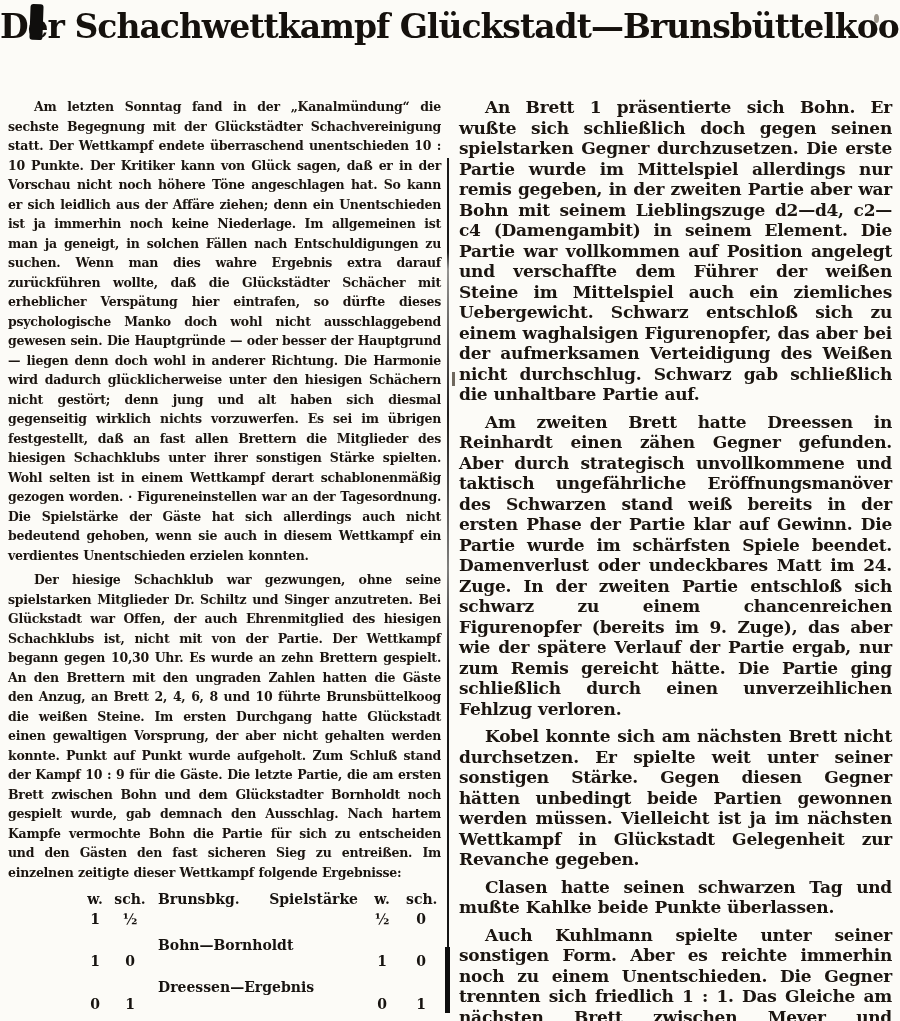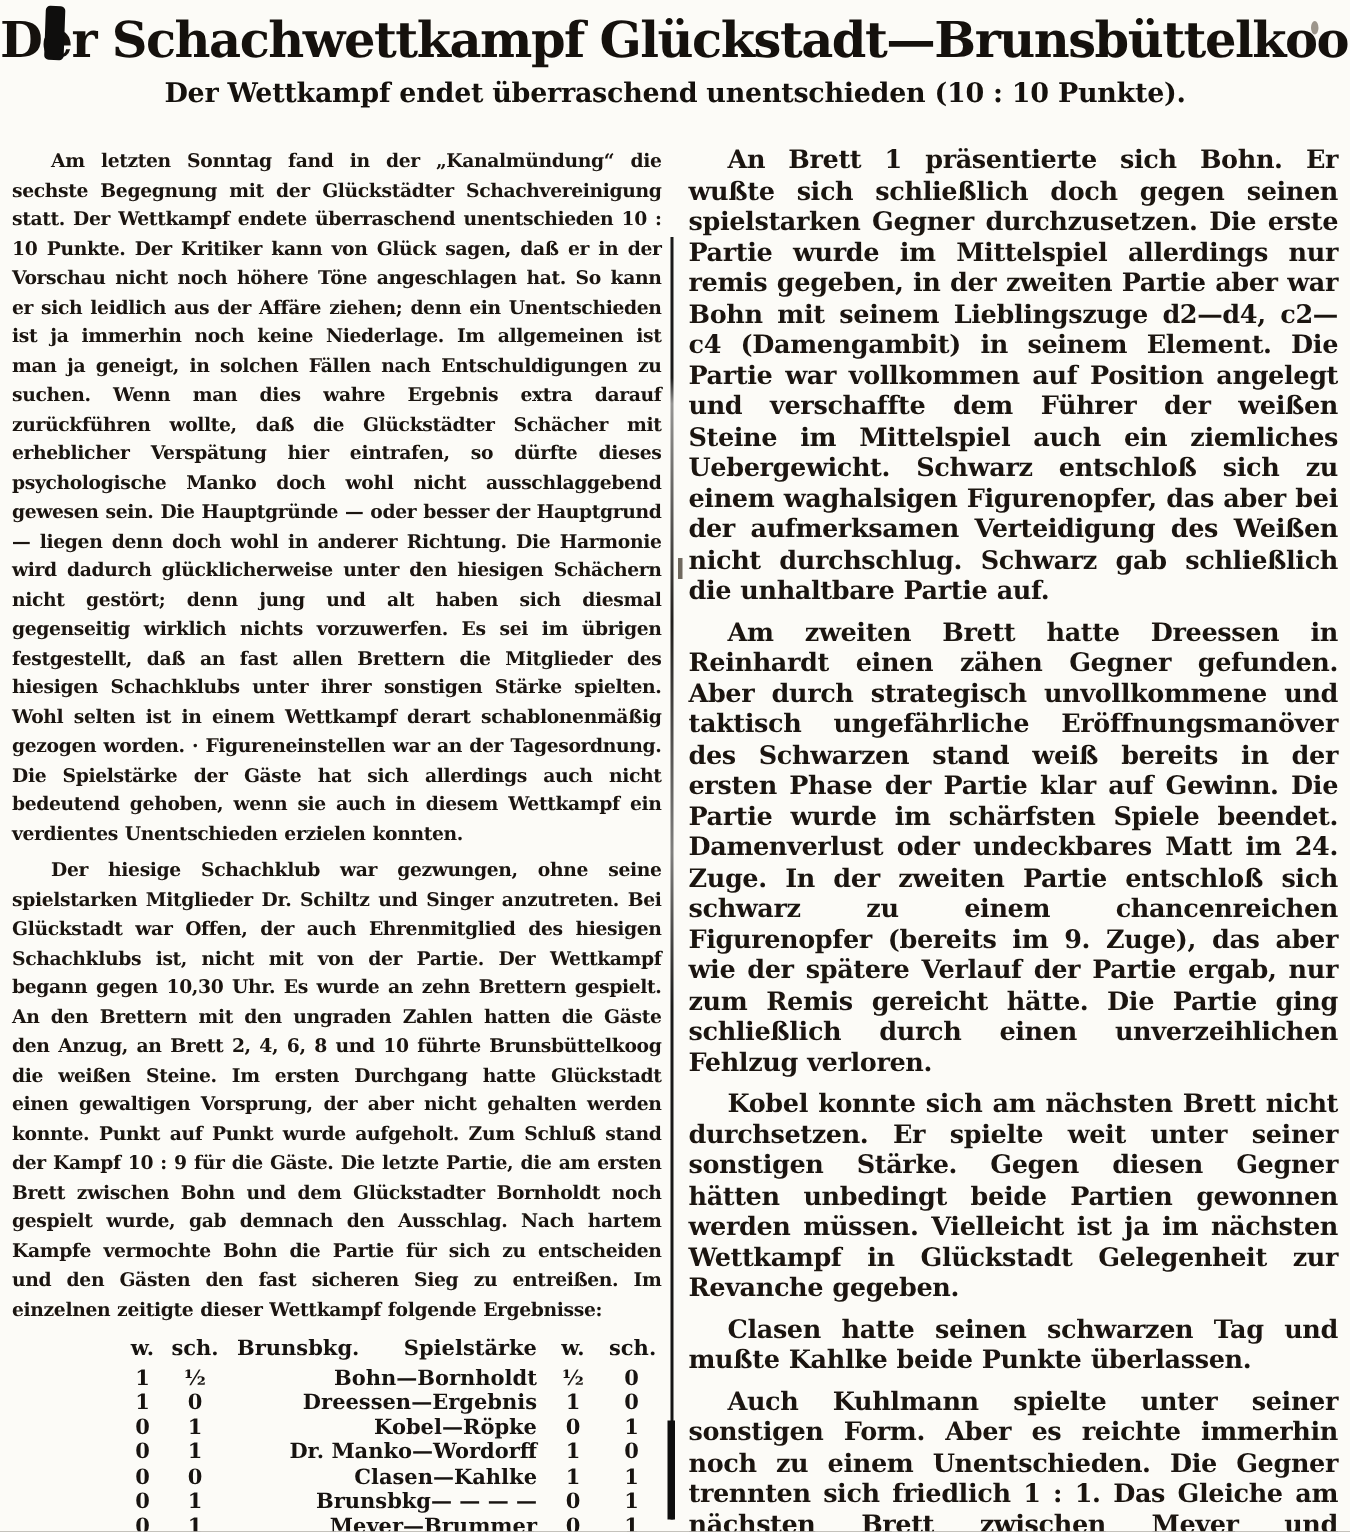--- a/index.html
+++ b/index.html
@@ -41,21 +41,21 @@
   }
   
   .results{margin:9px 0 0 74px;width:354px;font-weight:bold;font-size:14px;color:#171310;}
   .t-head,.t-row{
     display:grid;grid-template-columns:26px 36px 1fr 40px 30px;
     column-gap:4px;line-height:16.5px;
   }
   .t-head{margin-bottom:3px;}
   .c{display:block;}
   .c.score{text-align:center;}
-  .c.pairing{text-align:right;padding-left:6px;white-space:nowrap;}
+  .c.pairing{text-align:left;padding-left:6px;white-space:nowrap;margin-top:26px;}
   .t-head .teams{display:flex;justify-content:space-between;padding-left:6px;}
   .t-row:nth-child(11){margin-top:5px;}
   
   .ink-blot{
     position:absolute;left:30px;top:4px;width:13px;height:36px;
     background:#0f0e0d;border-radius:3px;transform:rotate(2deg);
   }
   .speck1{position:absolute;left:874px;top:14px;width:5px;height:9px;background:#9d968c;border-radius:50%;}
   .speck2{position:absolute;left:452px;top:372px;width:3px;height:14px;background:#6f685e;}
 </style>
@@ -63,21 +63,20 @@
 <body>
 
 <div class="page">
 
   <div class="ink-blot"></div>
   <div class="speck1"></div>
   <div class="speck2"></div>
 
   <header class="masthead">
     <h1 class="title">Der Schachwettkampf Glückstadt—Brunsbüttelkoog.</h1>
-    <h2 class="subtitle">Der Wettkampf endet überraschend unentschieden (10 : 10 Punkte).</h2>
   </header>
 
   <div class="divider"></div>
 
   <div class="columns">
 
     <section class="col">
       <div id="left-paragraphs">
           <p class="body">Am letzten Sonntag fand in der „Kanalmündung“ die sechste Begegnung mit der Glückstädter Schachvereinigung statt.  Der Wettkampf endete überraschend unentschieden 10 : 10 Punkte.  Der Kritiker kann von Glück sagen, daß er in der Vorschau nicht noch höhere Töne angeschlagen hat.  So kann er sich leidlich aus der Affäre ziehen; denn ein Unentschieden ist ja immerhin noch keine Niederlage. Im allgemeinen ist man ja geneigt, in solchen Fällen nach Entschuldigungen zu suchen.  Wenn man dies wahre Ergebnis extra darauf zurückführen wollte, daß die Glückstädter Schächer mit erheblicher Verspätung hier eintrafen, so dürfte dieses psychologische Manko doch wohl nicht ausschlaggebend gewesen sein.  Die Hauptgründe — oder besser der Hauptgrund — liegen denn doch wohl in anderer Richtung.  Die Harmonie wird dadurch glücklicherweise unter den hiesigen Schächern nicht gestört; denn jung und alt haben sich diesmal gegenseitig wirklich nichts vorzuwerfen.  Es sei im übrigen festgestellt, daß an fast allen Brettern die Mitglieder des hiesigen Schachklubs unter ihrer sonstigen Stärke spielten.  Wohl selten ist in einem Wettkampf derart schablonenmäßig gezogen worden. · Figureneinstellen war an der Tagesordnung.  Die Spielstärke der Gäste hat sich allerdings auch nicht bedeutend gehoben, wenn sie auch in diesem Wettkampf ein verdientes Unentschieden erzielen konnten.</p>
           <p class="body">Der hiesige Schachklub war gezwungen, ohne seine spielstarken Mitglieder Dr. Schiltz und Singer anzutreten. Bei Glückstadt war Offen, der auch Ehrenmitglied des hiesigen Schachklubs ist, nicht mit von der Partie.  Der Wettkampf begann gegen 10,30 Uhr.  Es wurde an zehn Brettern gespielt.  An den Brettern mit den ungraden Zahlen hatten die Gäste den Anzug, an Brett 2, 4, 6, 8 und 10 führte Brunsbüttelkoog die weißen Steine.  Im ersten Durchgang hatte Glückstadt einen gewaltigen Vorsprung, der aber nicht gehalten werden konnte. Punkt auf Punkt wurde aufgeholt.  Zum Schluß stand der Kampf 10 : 9 für die Gäste.  Die letzte Partie, die am ersten Brett zwischen Bohn und dem Glückstadter Bornholdt noch gespielt wurde, gab demnach den Ausschlag.  Nach hartem Kampfe vermochte Bohn die Partie für sich zu entscheiden und den Gästen den fast sicheren Sieg zu entreißen. Im einzelnen zeitigte dieser Wettkampf folgende Ergebnisse:</p>

